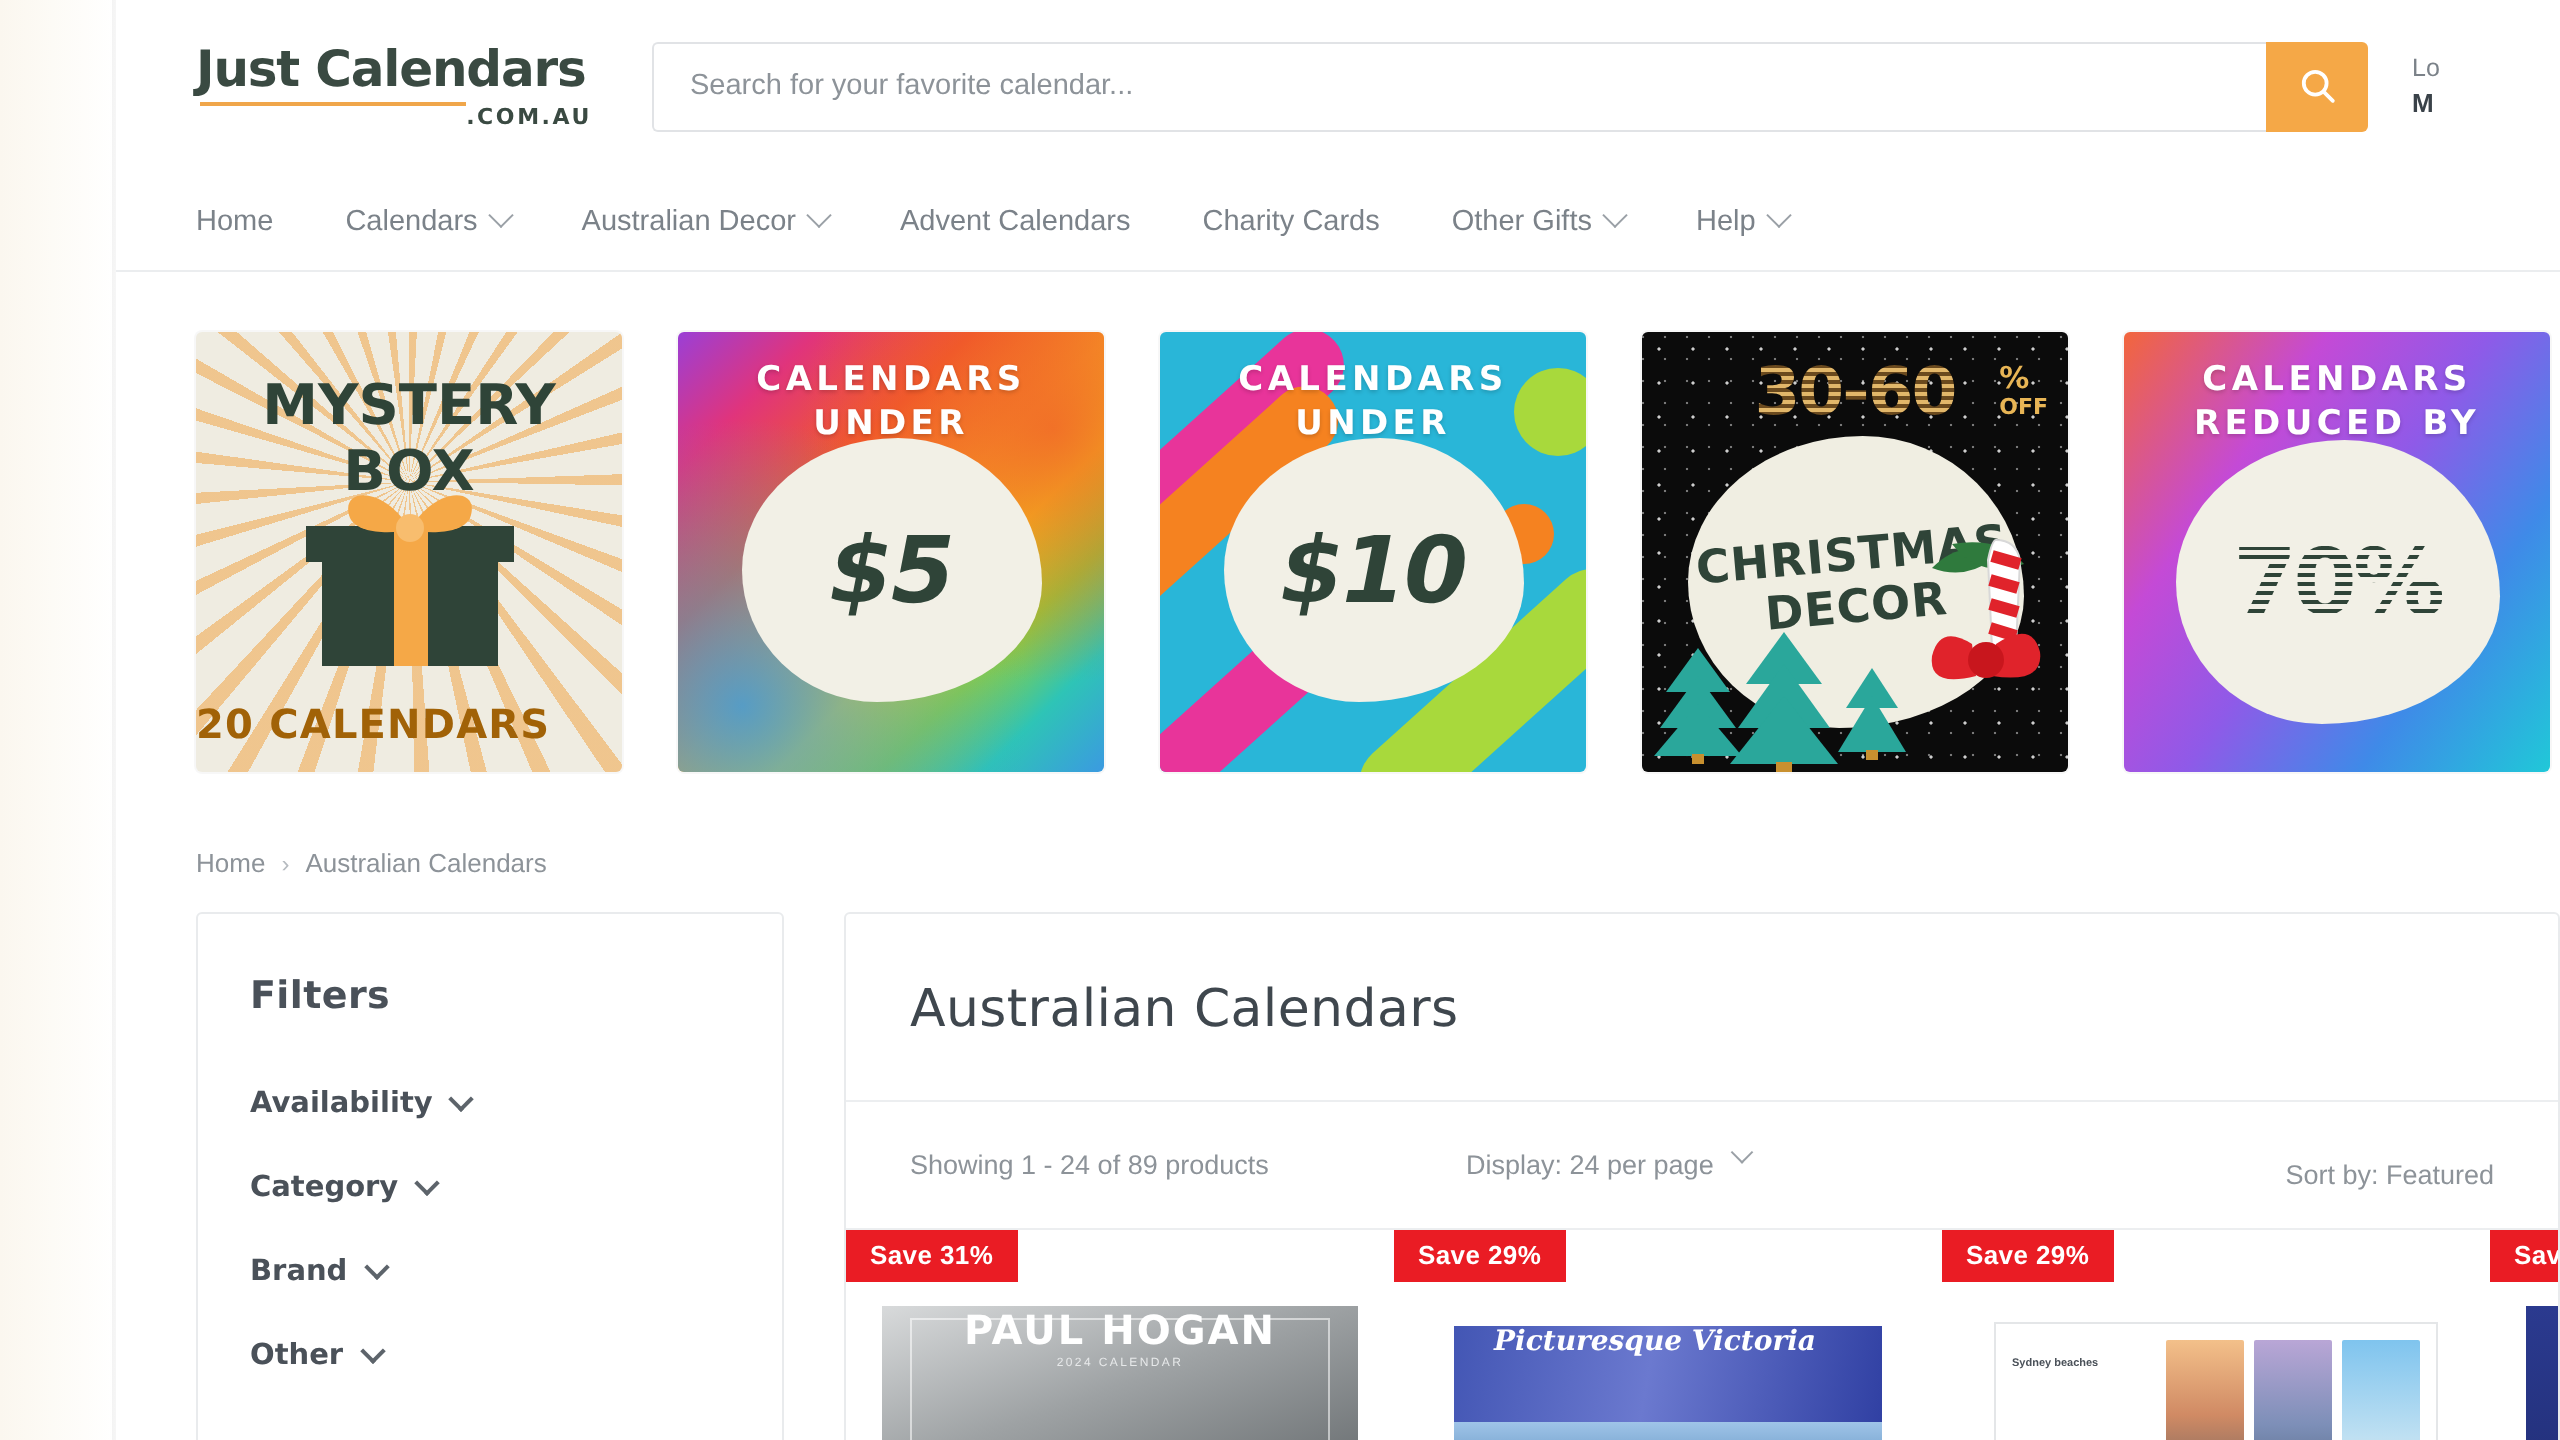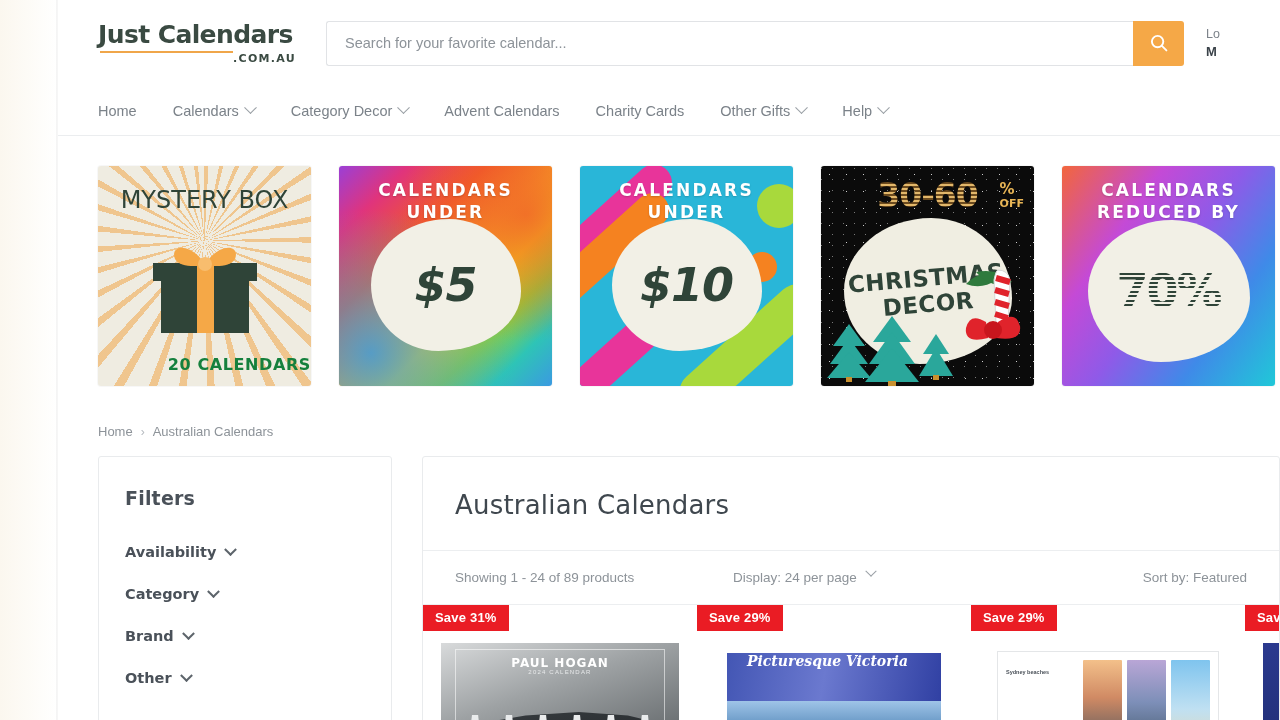--- a/index.html
+++ b/index.html
@@ -139,27 +139,27 @@
   .p1 { background: #efece1; }
   .p1 .rays {
     position: absolute; inset: 0;
     background:
       repeating-conic-gradient(from 0deg at 50% 34%,
         rgba(240,166,74,0.55) 0deg 3deg, rgba(240,166,74,0) 3deg 11deg);
     z-index: 1;
   }
   .p1-title {
     position: absolute; top: 20px; left: 0; right: 0; text-align: center;
-    font-family: "DejaVu Sans", sans-serif; font-weight: normal;
-    font-size: 24px; letter-spacing: 0px; color: #2f4438; z-index: 4;
+    font-family: "DejaVu Sans", sans-serif; font-weight: bold;
+    font-size: 28px; letter-spacing: 0px; color: #2f4438; z-index: 4;
   }
   .p1-foot {
-    position: absolute; bottom: 12px; left: 0; right: 0; text-align: right;
+    position: absolute; bottom: 12px; left: 0; right: 0; text-align: left;
     font-family: "DejaVu Sans", sans-serif; font-weight: bold;
-    font-size: 16px; letter-spacing: 0.6px; color: #15803d; z-index: 4;
+    font-size: 20px; letter-spacing: 0.6px; color: #a16207; z-index: 4;
   }
   .giftbox { position: absolute; left: 50%; top: 56%; transform: translate(-50%,-50%); z-index: 3; }
 
   
   .p2 {
     background:
       linear-gradient(135deg,#9b3fd6 0%,#e0347c 16%,#f05a2a 34%,#f6a623 50%,
                       #f3d219 62%,#8fce3c 74%,#2ec4b6 86%,#3b9ae1 100%);
   }
   .p2::after {
@@ -269,21 +269,21 @@
     font-size: 26px; color: #3f474e; letter-spacing:0.2px;
     font-family: "DejaVu Sans", sans-serif;
   }
   .toolbar {
     display:flex; align-items:center;
     padding: 19px 32px; border-bottom: 1px solid #eceef0;
     font-size:13.5px; color:#8d9399;
   }
   .tb-count { width: 278px; }
   .tb-display { display:flex; align-items:flex-start; gap:10px; cursor:pointer; }
-  .tb-sort { margin-left:auto; display:flex; align-items:center; gap:10px; cursor:pointer; white-space:nowrap; }
+  .tb-sort { margin-left:auto; display:flex; align-items:center; gap:10px; cursor:pointer; white-space:nowrap;margin-top:10px; }
   .chev-sm {
     display:inline-block; width:8px; height:8px;
     border-right:1.7px solid #9aa0a6; border-bottom:1.7px solid #9aa0a6;
     transform: rotate(45deg) translate(-2px,-2px);
   }
 
   
   .products {
     display:flex; gap:0; padding: 0 0 0 0;
   }
@@ -303,22 +303,22 @@
     background:#f3f4f5; position:relative; overflow:hidden;
   }
 
   
   .pi1 { background: linear-gradient(160deg,#d8dadb 0%,#9ea2a4 40%,#555a5d 100%); }
   .pi1-band {
     position:absolute; left:14px; right:14px; top:6px; bottom:6px;
     border:1px solid rgba(255,255,255,0.55);
   }
   .pi1-t {
-    position:absolute; top:13px; left:0; right:0; text-align:center;
-    color:#fff; font-weight:bold; font-size:12px; letter-spacing:1px;
+    position:absolute; top:0; left:0; right:0; text-align:center;
+    color:#fff; font-weight:bold; font-size:20px; letter-spacing:1px;
     font-family:"DejaVu Sans", sans-serif;
   }
   .pi1-s {
     position:absolute; top:26px; left:0; right:0; text-align:center;
     color:#e7e9ea; font-size:6px; letter-spacing:1.2px;
   }
   .pi1-croc {
     position:absolute; left:8%; right:6%; bottom:4px; height:62px;
     background: linear-gradient(170deg,#3b4043,#22262a);
     clip-path: polygon(0 62%,14% 40%,32% 30%,58% 24%,82% 30%,100% 44%,100% 100%,0 100%);
@@ -401,21 +401,21 @@
 
     <div class="nav">
       <div class="nav-item">
         <span>Home</span>
       </div>
       <div class="nav-item">
         <span>Calendars</span>
         <span class="chev"></span>
       </div>
       <div class="nav-item">
-        <span>Category Decor</span>
+        <span>Australian Decor</span>
         <span class="chev"></span>
       </div>
       <div class="nav-item">
         <span>Advent Calendars</span>
       </div>
       <div class="nav-item">
         <span>Charity Cards</span>
       </div>
       <div class="nav-item">
         <span>Other Gifts</span>

